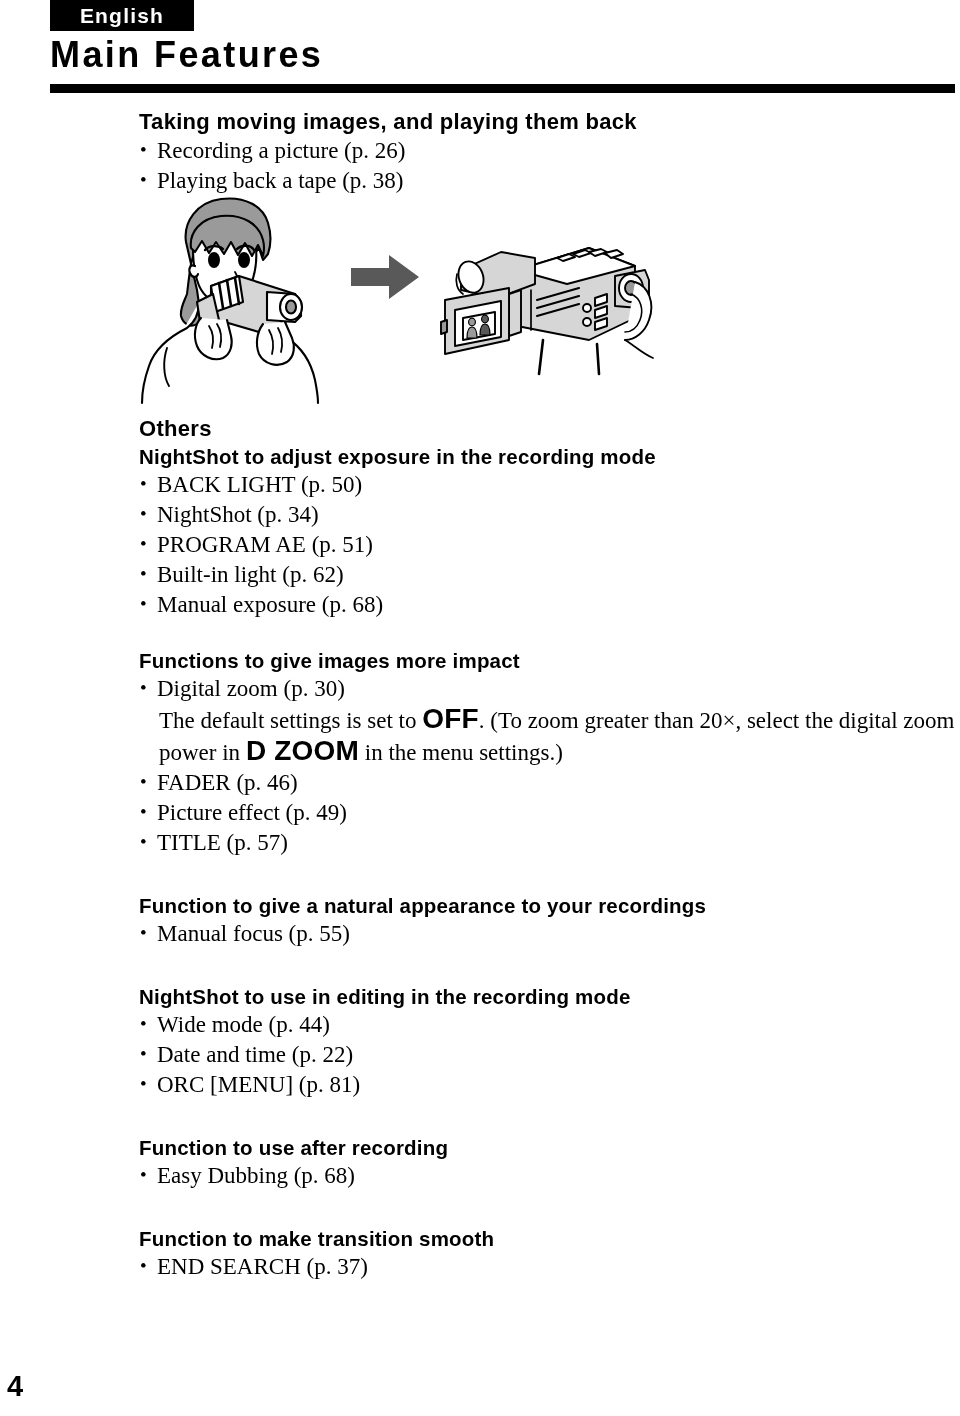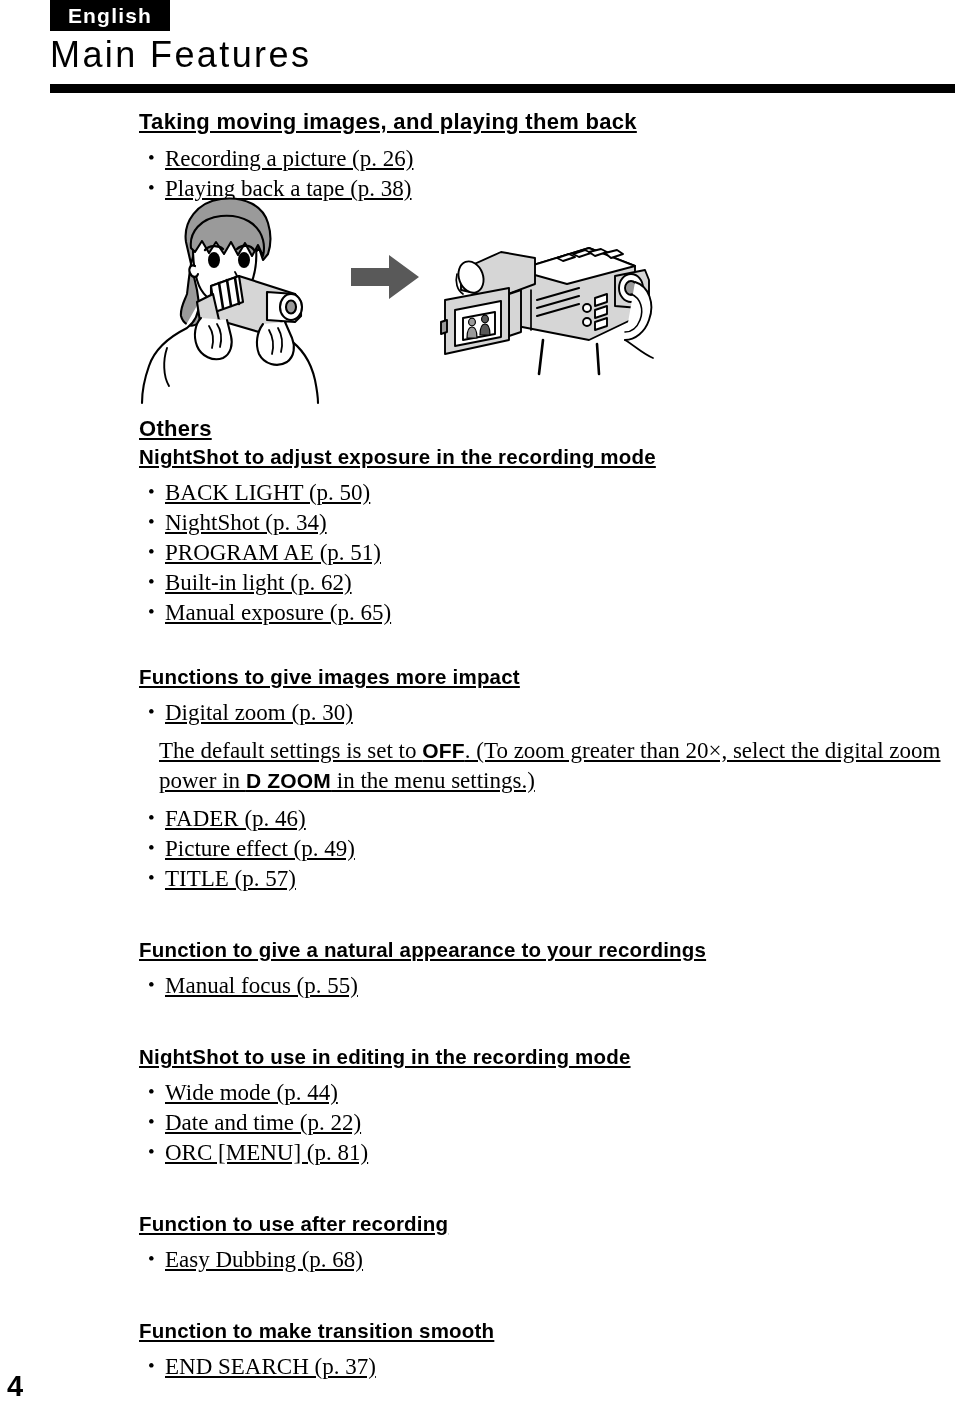--- a/index.html
+++ b/index.html
@@ -14,77 +14,76 @@
     font-family: "Liberation Serif", serif;
     color: #000000;
     overflow: hidden;
   }
 
   
   .lang-tag {
     position: absolute;
     left: 50px;
     top: 0px;
-    width: 120px;
+    width: 144px;
     height: 31px;
     background: #000000;
     color: #ffffff;
     font-family: "Liberation Sans", sans-serif;
     font-weight: bold;
     font-size: 21px;
     letter-spacing: 1.2px;
     display: flex;
     align-items: center;
     justify-content: center;
     box-sizing: border-box;
   }
   .page-title {
     position: absolute;
     left: 50px;
     top: 33px;
     font-family: "Liberation Sans", sans-serif;
-    font-weight: normal;
+    font-weight: bold;
     font-size: 36px;
     letter-spacing: 2.4px;
     line-height: 44px;
     white-space: nowrap;
   }
   .title-rule {
     position: absolute;
     left: 50px;
     top: 84px;
     width: 905px;
     height: 9px;
     background: #000000;
   }
 
   
   .content {
     position: absolute;
     left: 139px;
     top: 108px;
     width: 815px;
-    text-decoration: underline;
   }
   .sec-head {
     font-family: "Liberation Sans", sans-serif;
     font-weight: bold;
     font-size: 20.5px;
     letter-spacing: 0.2px;
     line-height: 27px;
     white-space: nowrap;
   }
   .sec-head.big {
     font-size: 22px;
     letter-spacing: 0.3px;
     line-height: 28px;
   }
   ul.bullets {
     list-style: none;
-    margin: 8px;
+    margin: 0;
     padding: 0;
   }
   ul.bullets li {
     font-family: "Liberation Serif", serif;
     font-size: 23px;
     line-height: 30px;
     position: relative;
     padding-left: 18px;
     white-space: nowrap;
   }
@@ -99,21 +98,21 @@
     font-family: "Liberation Serif", serif;
     font-size: 23px;
     line-height: 30px;
     padding-left: 20px;
     white-space: normal;
     width: 812px;
   }
   .note b, .sans-b {
     font-family: "Liberation Sans", sans-serif;
     font-weight: bold;
-    font-size: 21px;
+    font-size: 28px;
     letter-spacing: 0.2px;
   }
   .gap-md { height: 27px; }
   .gap-lg { height: 34px; }
 
   
   .illus {
     position: absolute;
     left: 139px;
     top: 190px;
@@ -276,21 +275,21 @@
 <div class="content" style="top:415px;">
 
   <div class="sec-head big">Others</div>
 
   <div class="sec-head">NightShot to adjust exposure in the recording mode</div>
   <ul class="bullets">
     <li>BACK LIGHT (p. 50)</li>
     <li>NightShot (p. 34)</li>
     <li>PROGRAM AE (p. 51)</li>
     <li>Built-in light (p. 62)</li>
-    <li>Manual exposure (p. 65)</li>
+    <li>Manual exposure (p. 68)</li>
   </ul>
 
   <div class="gap-md"></div>
 
   <div class="sec-head">Functions to give images more impact</div>
   <ul class="bullets">
     <li>Digital zoom (p. 30)</li>
   </ul>
   <div class="note"><span>The default settings is set to </span><b>OFF</b><span>. (To zoom greater than 20×, select the digital zoom power in </span><b>D ZOOM</b><span> in the menu settings.)</span></div>
   <ul class="bullets">

